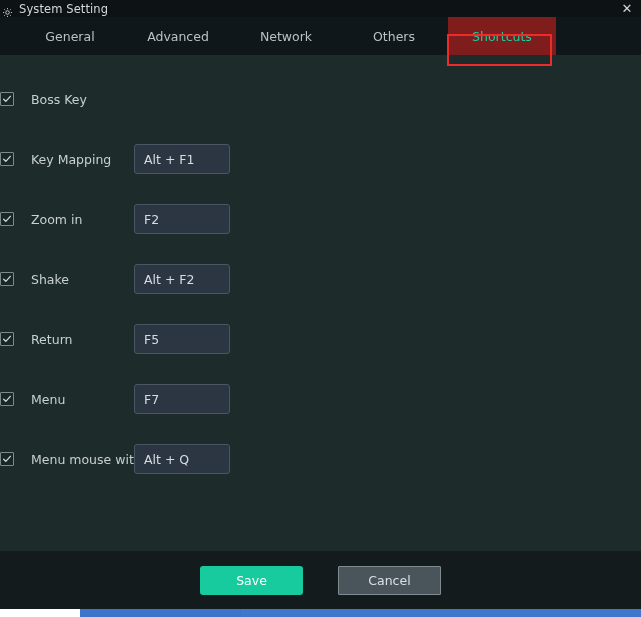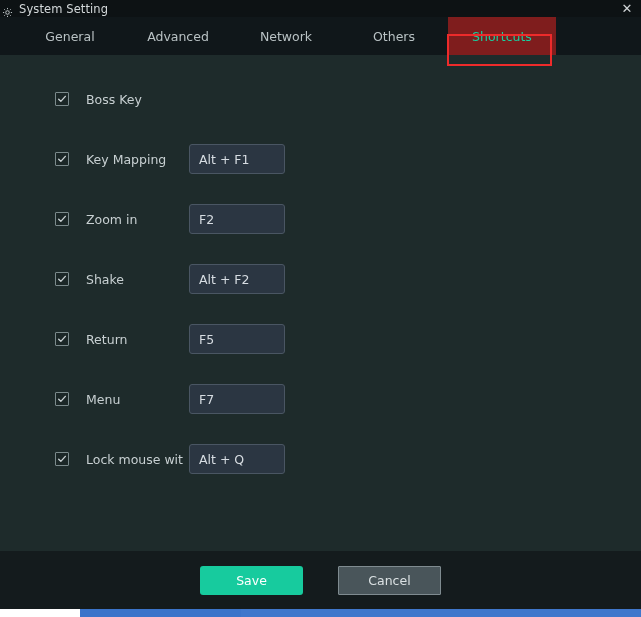--- a/index.html
+++ b/index.html
@@ -116,21 +116,20 @@
     left: 0;
     top: 14px;
     right: 0;
     display: grid;
     grid-template-columns: 295px 1fr;
     grid-auto-rows: 60px;
   }
   .cell {
     display: flex;
     align-items: center;
-    padding-left: 55px;
     box-sizing: border-box;
   }
   .cell.right { padding-left: 350px; }
 
   .checkbox {
     width: 14px;
     height: 14px;
     box-sizing: border-box;
     border: 1px solid #7b8a8c;
     background: #1b2727;
@@ -348,21 +347,21 @@
         
         
       </div>
 
       <div class="cell">
         <span class="checkbox">
           <svg viewBox="0 0 12 12" width="10" height="10">
               <path d="M2 6.2 L4.6 8.8 L10 2.8" fill="none" stroke="#c9d1d3" stroke-width="1.6" stroke-linecap="round" stroke-linejoin="round"></path>
             </svg>
         </span>
-        <span class="row-label">Lock mouse wit</span>
+        <span class="row-label">Menu mouse wit</span>
         <input class="keyinput" type="text" readonly="" value="Alt + Q" style="">
       </div>
       <div class="cell right">
         
       </div>
 
     </div>
   </div>
 
   <div class="footer">

